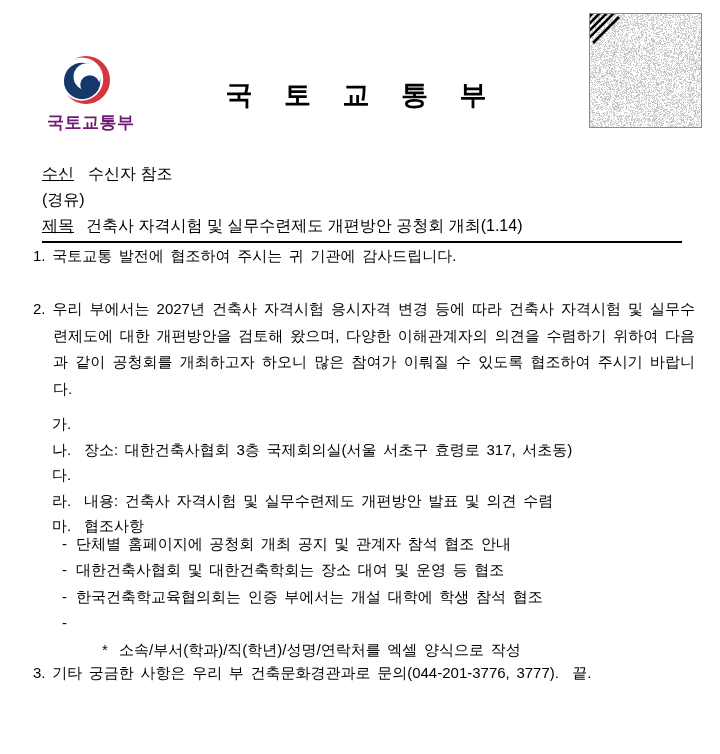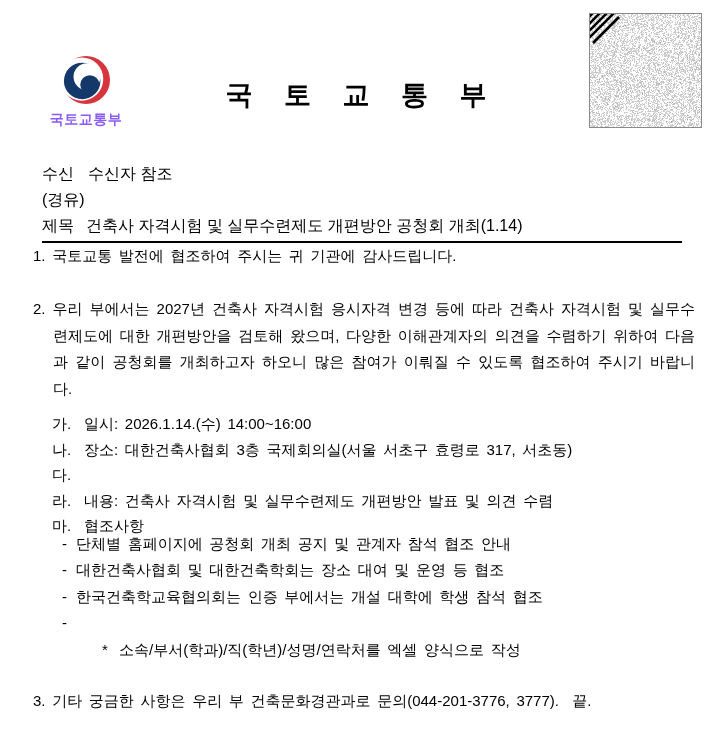--- a/index.html
+++ b/index.html
@@ -4,55 +4,55 @@
 <style>
   html,body{margin:0;padding:0;background:#ffffff;}
   .page{
     position:relative; width:720px; height:754px; background:#ffffff;
     font-family:"Liberation Sans","DejaVu Sans",sans-serif; color:#000;
     overflow:hidden;
   }
   
   .logo{position:absolute; left:47px; top:56px; width:78px; text-align:center;}
   .logo svg{width:48px; height:48px; display:block; margin:0 auto;}
-  .logo-label{margin-top:7px; font-size:14px; font-weight:bold; color:#8b5cf6; letter-spacing:.5px; white-space:nowrap;}
+  .logo-label{margin-top:7px; font-size:17px; font-weight:bold; color:#701a75; letter-spacing:.5px; white-space:nowrap;}
   .doc-title{
     position:absolute; left:0; top:77px; width:720px; margin:0;
     text-align:center; font-size:27px; font-weight:bold;
     letter-spacing:8px; word-spacing:8px; white-space:nowrap;
   }
   .noise{position:absolute; left:589px; top:13px; width:113px; height:115px;}
   .noise svg{display:block;}
   
   .meta{
     position:absolute; left:42px; top:161px; width:640px;
     border-bottom:2px solid #000; padding-bottom:2px; font-size:16px;
   }
   .meta-line{line-height:26px; white-space:nowrap;}
-  .meta-label{display:inline-block; margin-right:14px;}
+  .meta-label{display:inline-block; margin-right:14px;text-decoration:underline;}
   .meta-label.subject{margin-right:12px;text-align:right;}
   
   .body{
     position:absolute; left:33px; top:246px; width:662px;
     font-size:15px; word-spacing:2.5px;
   }
   .para1{line-height:20px; white-space:nowrap;}
   .para2{
     margin-top:30px; line-height:26.5px; text-align:justify;
     padding-left:20px; text-indent:-20px;
   }
   .items{margin-top:9px; padding-left:19px;}
   .item{display:flex; line-height:25.5px;}
   .item .mk{width:32px; flex:none;}
   .subitems{margin-top:-8px; padding-left:29px;}
   .subitem{display:flex; line-height:26.5px;}
   .subitem .mk{width:14px; flex:none;}
   .note{display:flex; padding-left:40px; line-height:26.5px;}
   .note .mk{width:17px; flex:none;}
-  .para3{margin-top:28px; line-height:20px; white-space:nowrap;}
+  .para3{line-height:20px; white-space:nowrap;}
 </style>
 </head>
 <body>
 
 <div class="page">
 
   <div class="logo">
     <svg viewBox="0 0 100 100" aria-hidden="true">
       <circle cx="50" cy="50" r="50" fill="#d7353e"></circle>
       <circle cx="41" cy="48" r="45" fill="#ffffff"></circle>
@@ -103,21 +103,20 @@
   </div>
 
   <div class="body">
     <div class="para1">1. 국토교통 발전에 협조하여 주시는 귀 기관에 감사드립니다.</div>
 
     <div class="para2">2. 우리 부에서는 2027년 건축사 자격시험 응시자격 변경 등에 따라 건축사 자격시험 및 실무수련제도에 대한 개편방안을 검토해 왔으며, 다양한 이해관계자의 의견을 수렴하기 위하여 다음과 같이 공청회를 개최하고자 하오니 많은 참여가 이뤄질 수 있도록 협조하여 주시기 바랍니다.</div>
 
     <div class="items">
       <div class="item">
         <span class="mk">가.</span>
-        <span>일시: 2026.1.14.(수) 14:00~16:00</span>
       </div>
       <div class="item">
         <span class="mk">나.</span>
         <span>장소: 대한건축사협회 3층 국제회의실(서울 서초구 효령로 317, 서초동)</span>
       </div>
       <div class="item">
         <span class="mk">다.</span>
       </div>
       <div class="item">
         <span class="mk">라.</span>

